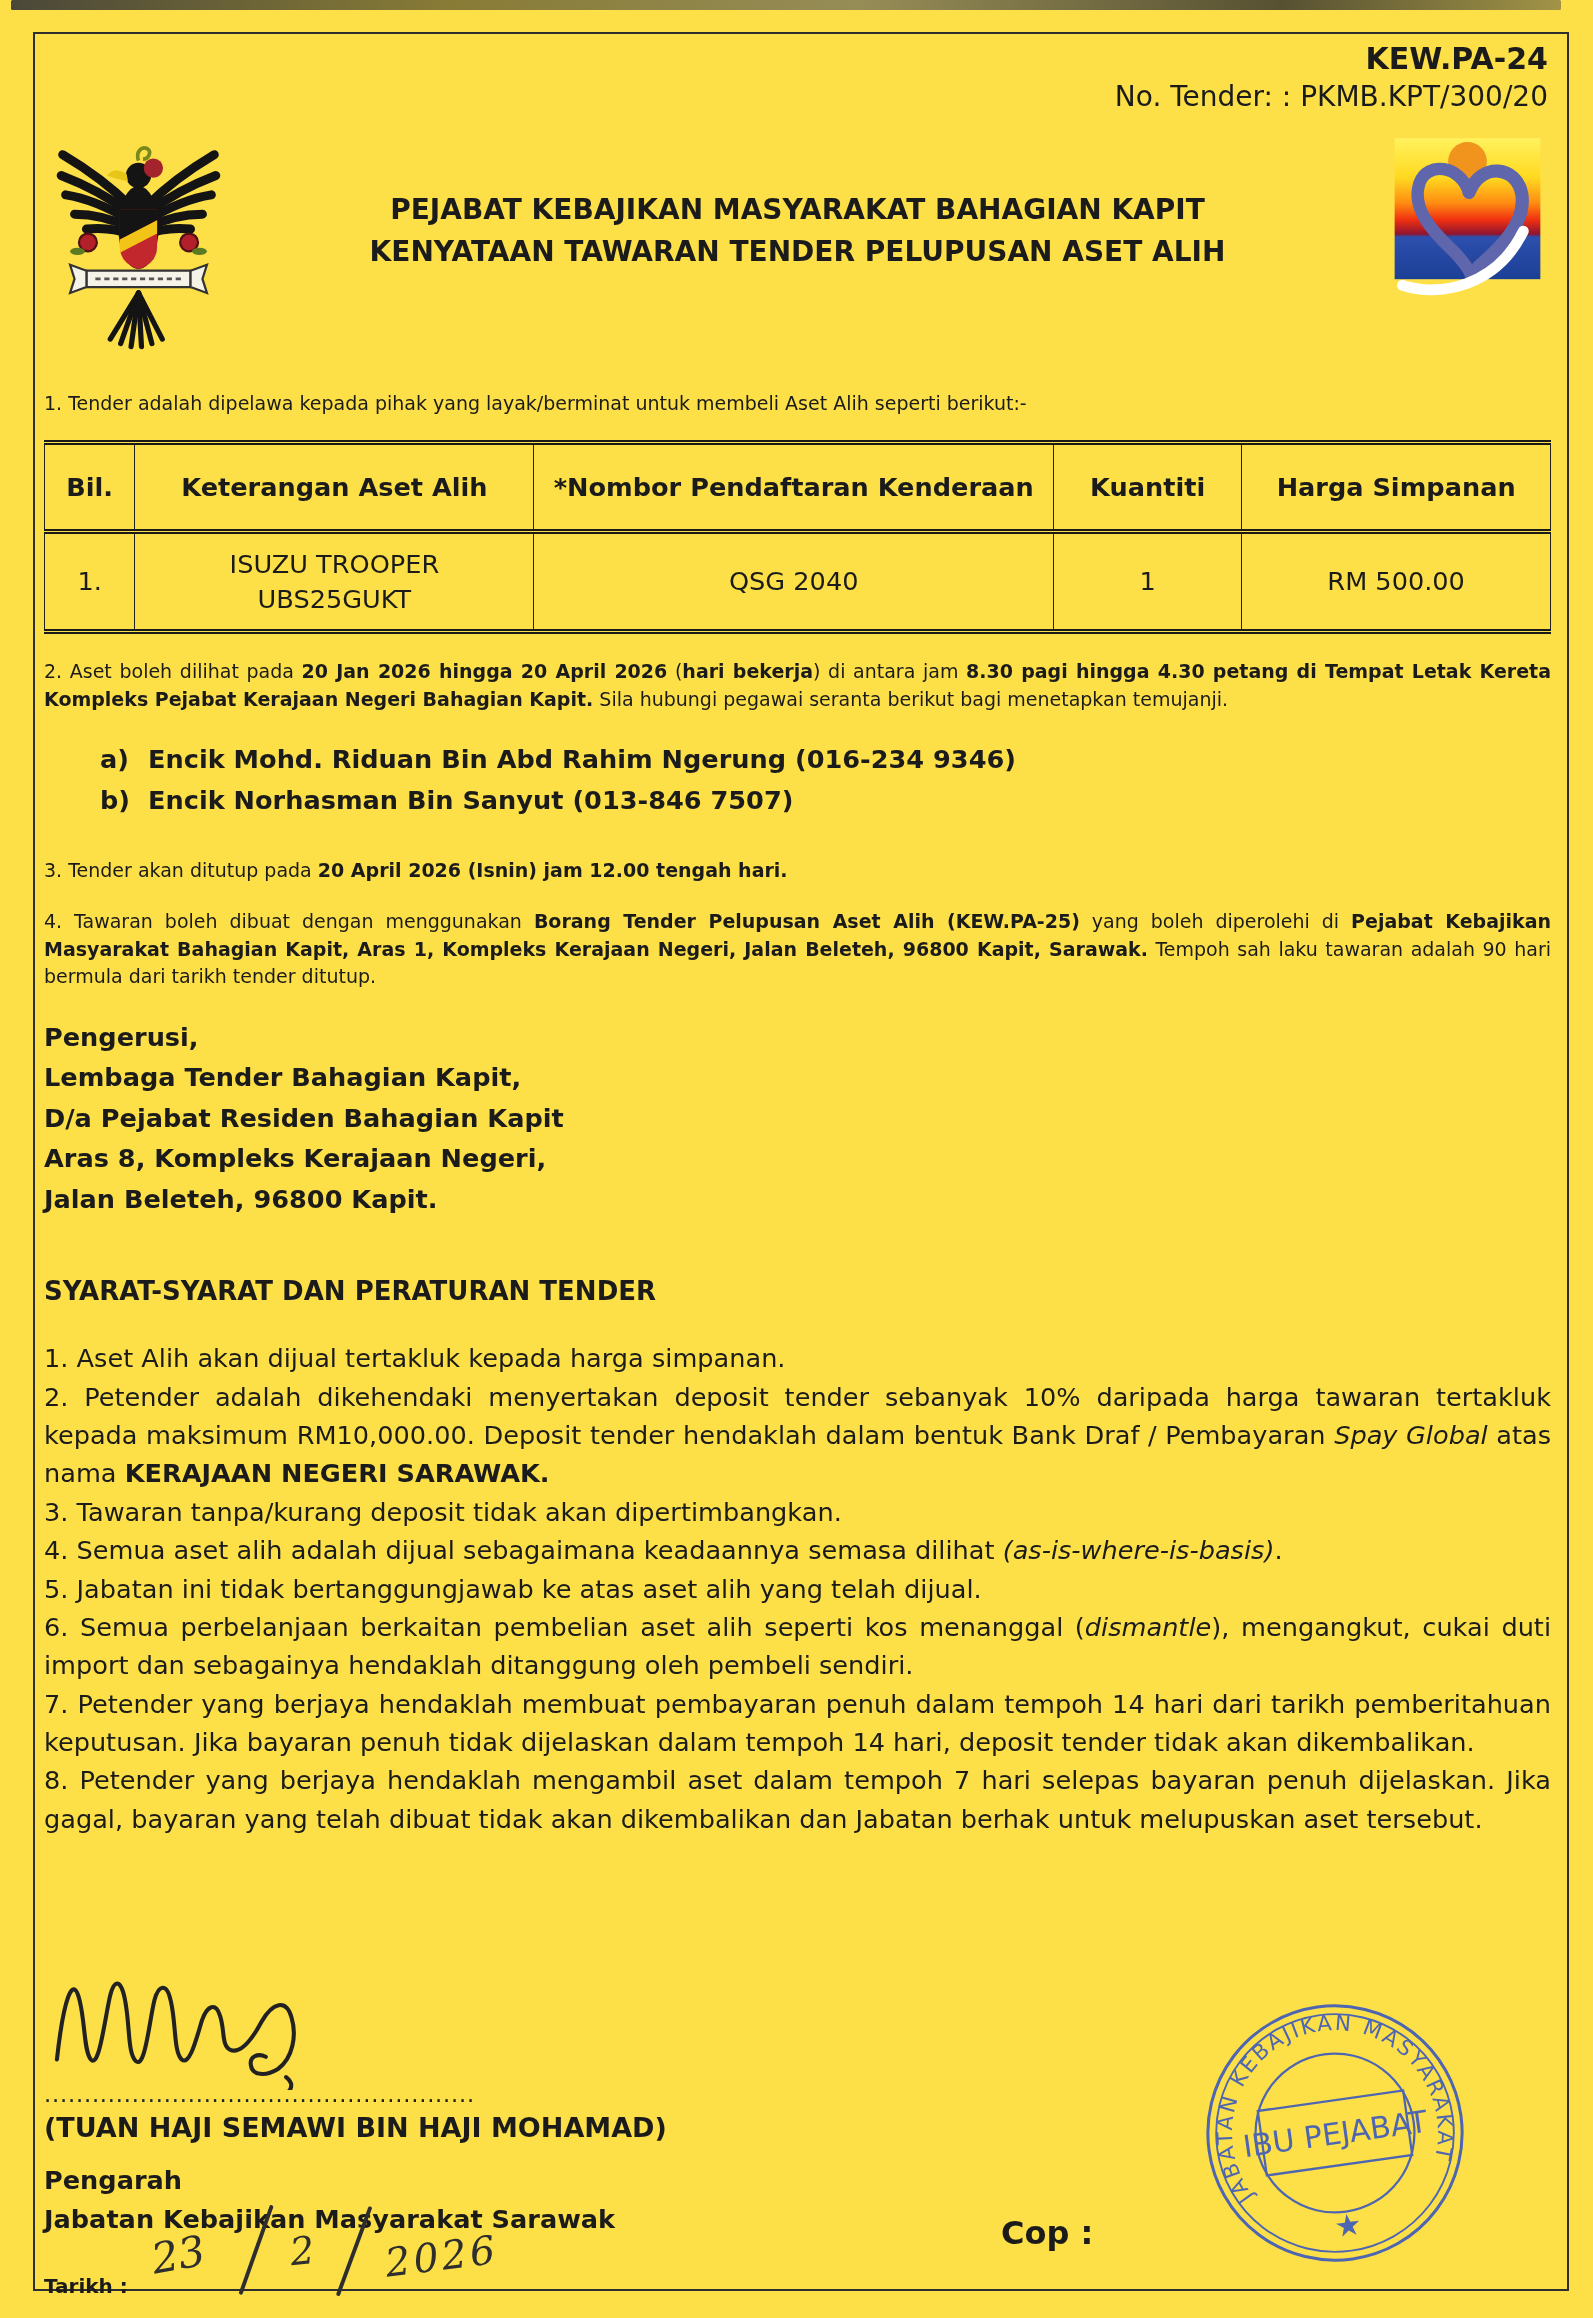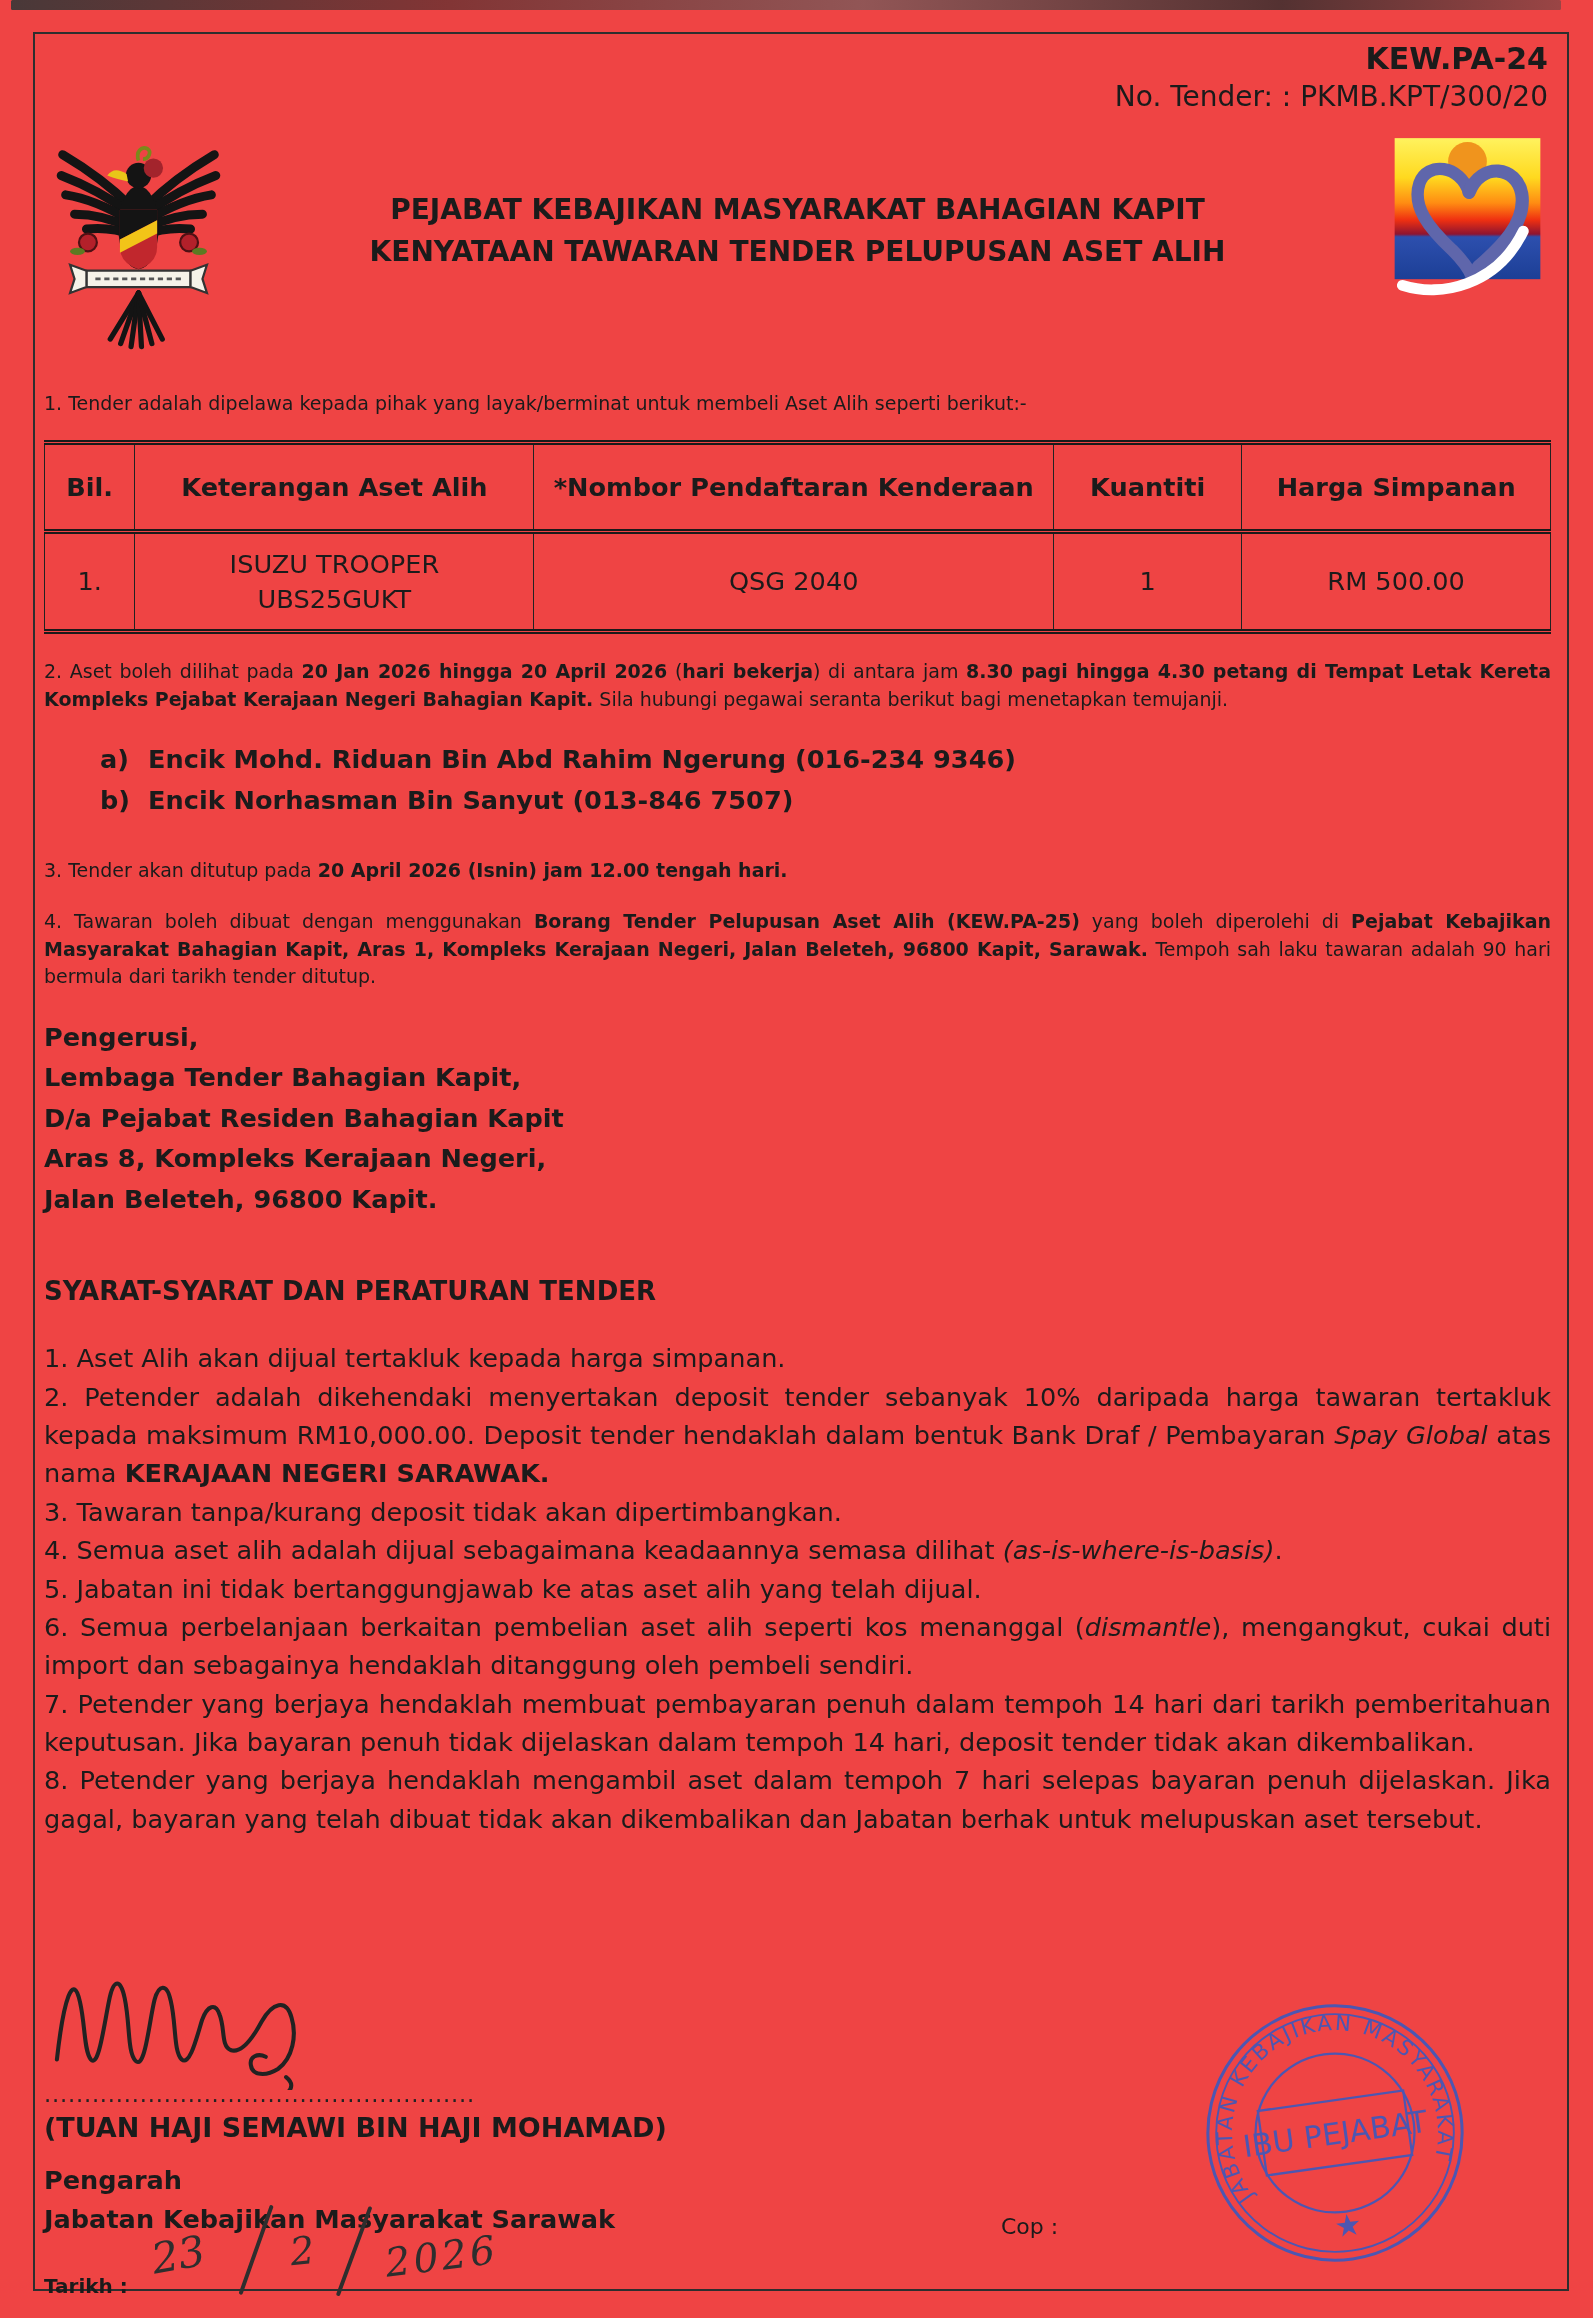--- a/index.html
+++ b/index.html
@@ -1,16 +1,16 @@
 <!DOCTYPE html>
 <html style="font-size:12px"><head>
 <meta charset="utf-8">
 <style>
   html,body{margin:0;padding:0;background:#ffffff;}
-  .page{position:relative;width:1594px;height:2319px;background:#ef4444;
+  .page{position:relative;width:1594px;height:2319px;background:#fde047;
         font-family:"DejaVu Sans","Liberation Sans",sans-serif;color:#1b1b1b;overflow:hidden;}
   .scan-smudge{position:absolute;top:0;left:10.5px;width:1550px;height:9.8px;
         background:linear-gradient(90deg,rgba(55,55,55,.9) 0%,rgba(40,40,40,.55) 28%,rgba(95,95,95,.65) 55%,rgba(45,45,45,.8) 82%,rgba(70,70,70,.5) 100%);
         border-radius:1.5px;}
   .border-box{position:absolute;left:33px;top:32px;width:1532px;height:2255px;
         border:2.3px solid #2e2e2e;}
   .content{position:absolute;left:44px;top:39px;width:1507px;}
   .hdr-right{text-align:right;padding-right:3px;line-height:1.32;}
   .form-code{font-weight:bold;font-size:30px;}
   .tender-no{font-size:28px;}
@@ -36,21 +36,21 @@
   .terms{margin-top:33px;font-size:25.6px;line-height:1.5;}
   .terms p{margin:0;}
   .sig-block{position:absolute;left:44px;top:1951px;width:865px;}
   .dotted{font-size:22.6px;letter-spacing:0.8px;margin-top:-12px;color:#222;}
   .sig-name{font-weight:bold;font-size:27px;margin-top:4.5px;}
   .sig-role{font-weight:bold;font-size:25.6px;margin-top:22px;}
   .sig-dept{font-weight:bold;font-size:25.6px;margin-top:9px;}
   .date-row{display:flex;align-items:flex-end;margin-top:19.6px;}
   .date-label{font-weight:bold;font-size:20px;}
   .hand-date{margin:-53px 0 -7.5px 13.5px;}
-  .cop-label{position:absolute;left:1001px;top:2214px;font-weight:normal;font-size:22px;}
+  .cop-label{position:absolute;left:1001px;top:2214px;font-weight:bold;font-size:32px;}
   .stamp{position:absolute;left:1195px;top:1993px;width:280px;height:280px;
          transform:rotate(-8deg);opacity:.9;}
 </style>
 </head>
 <body>
 
 <div class="page">
   <div class="scan-smudge"></div>
   <div class="border-box"></div>
 

